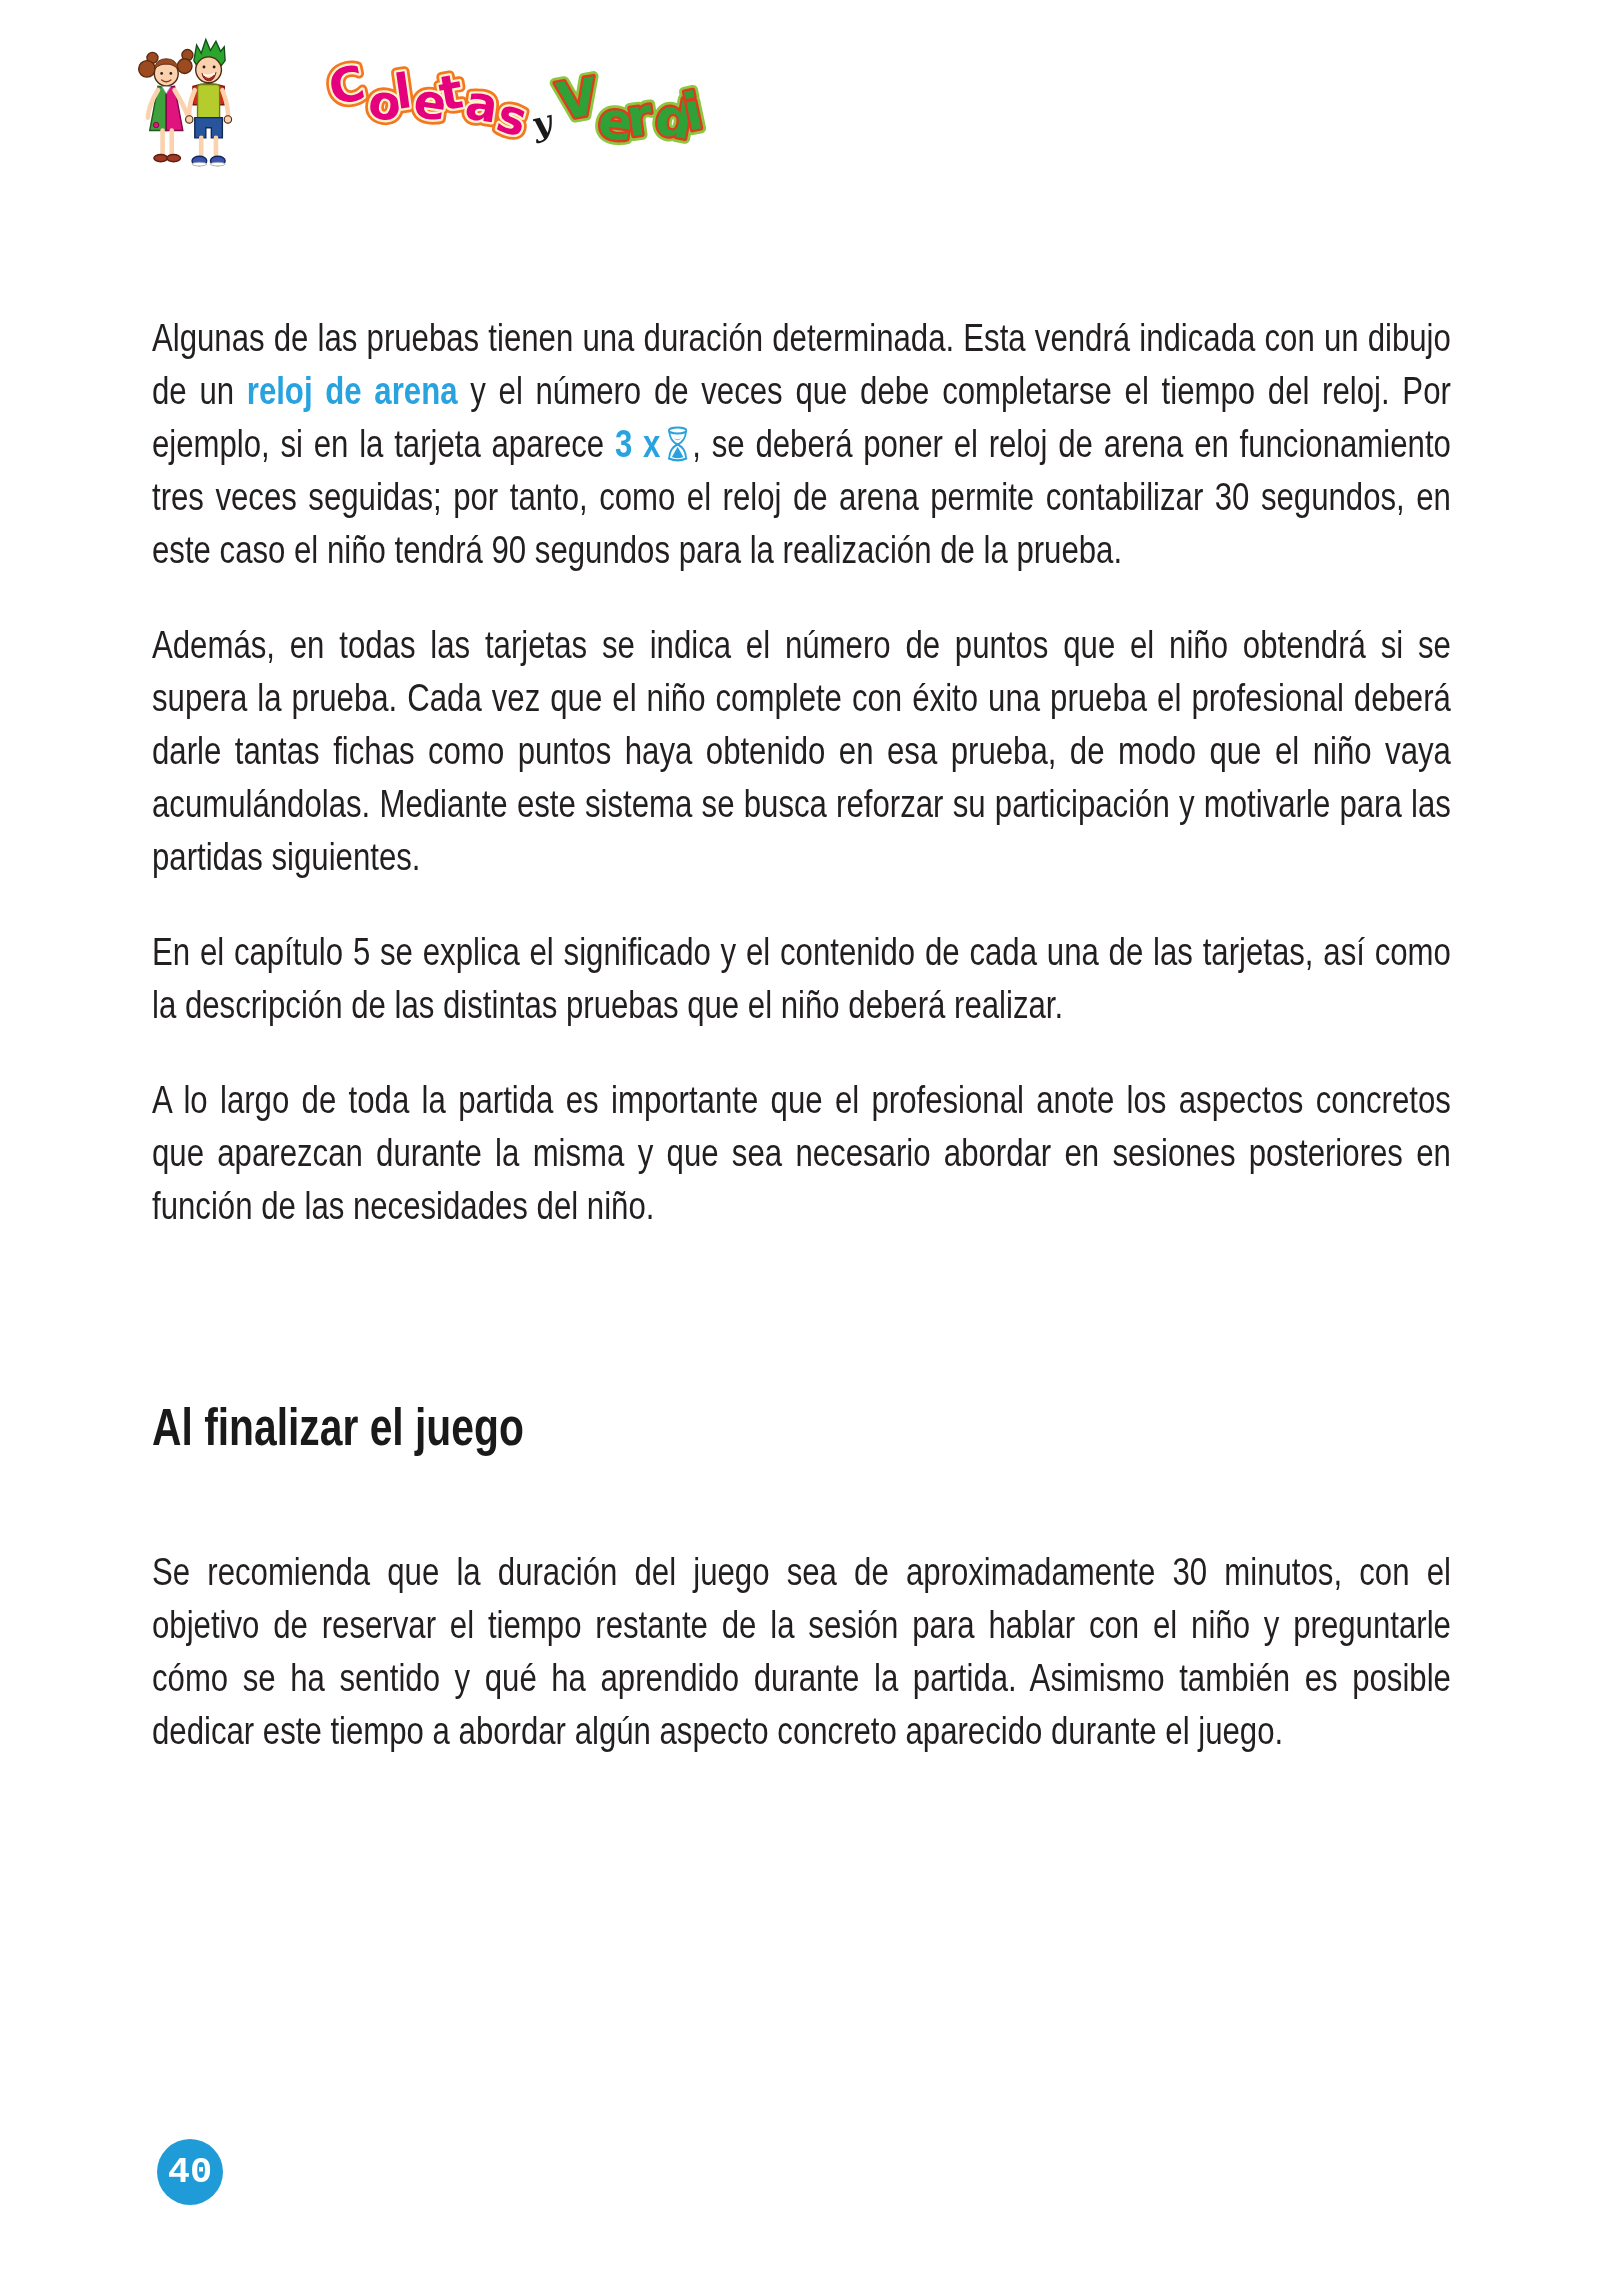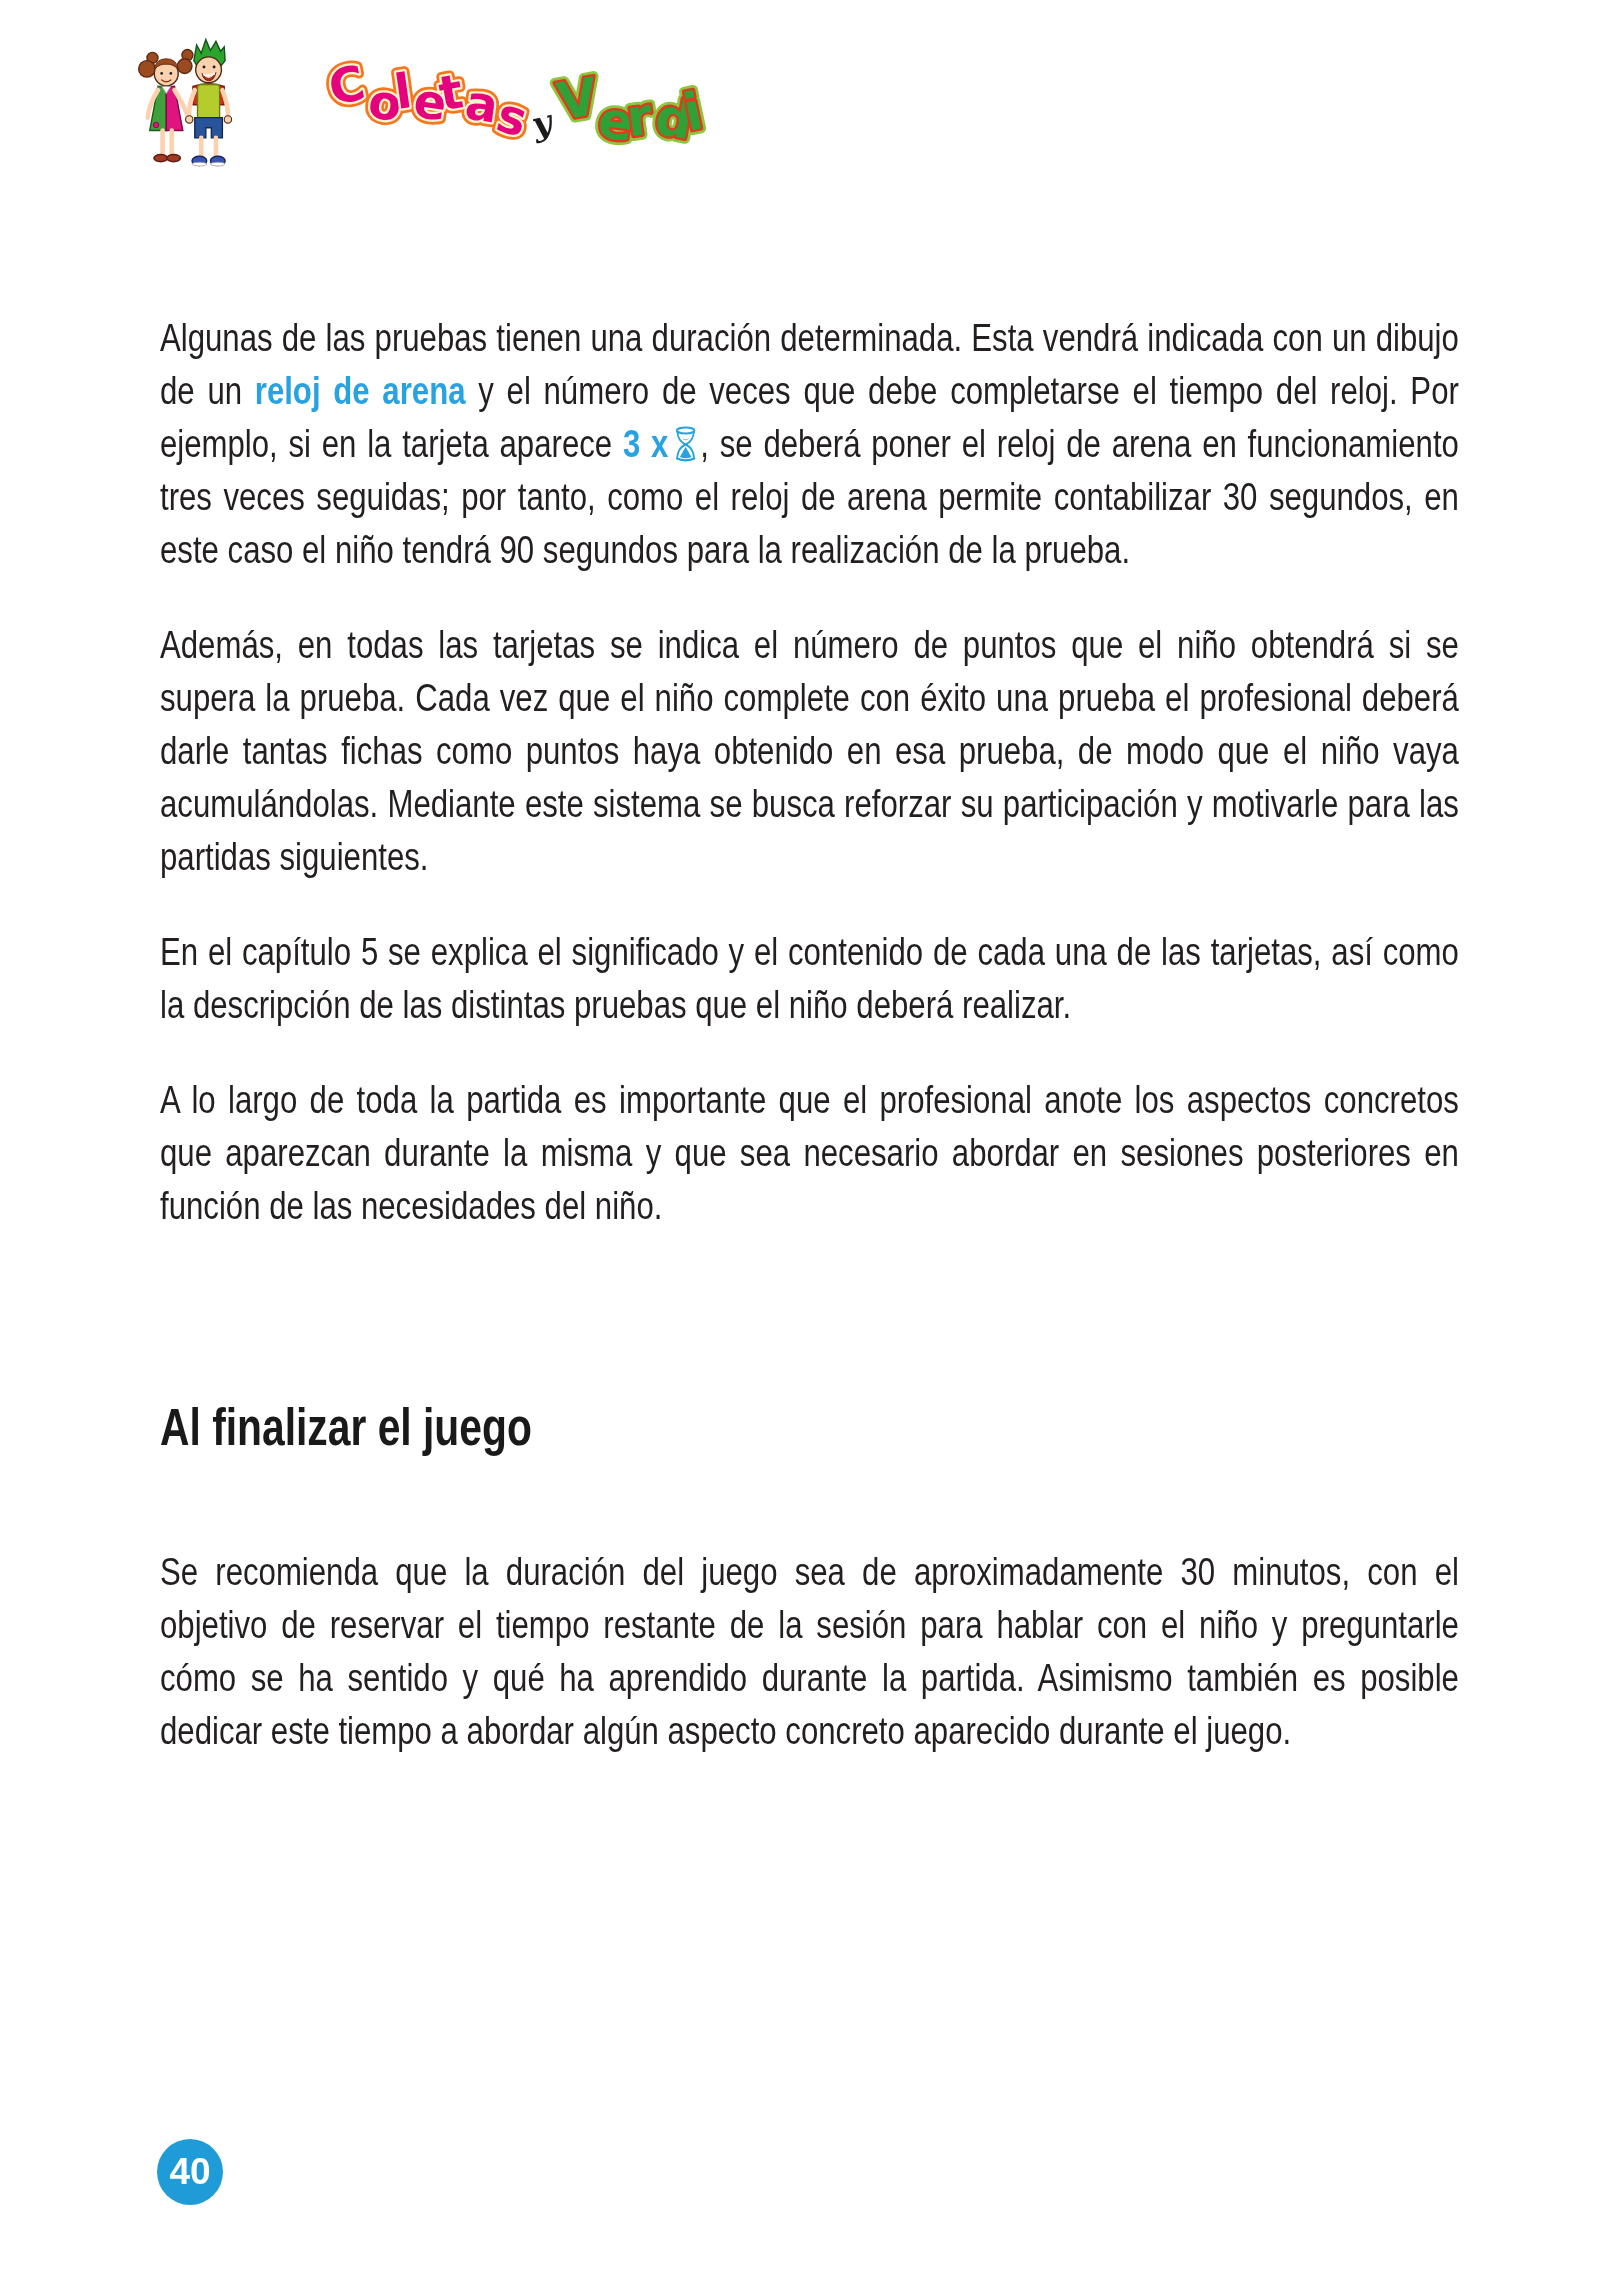--- a/index.html
+++ b/index.html
@@ -16,21 +16,21 @@
   .logo-svg{position:absolute;left:325px;top:41px;width:406px;height:114px;}
   .logo-word{font-family:"DejaVu Sans",sans-serif;font-weight:800;letter-spacing:-2px;stroke-linejoin:round;stroke-linecap:round;}
   .w1{font-size:52px;}
   .w2{font-size:56px;}
   .outer1{fill:none;stroke:#f4781f;stroke-width:11px;}
   .inner1{fill:#e5007d;stroke:#fff3cc;stroke-width:5px;paint-order:stroke;}
   .outer2{fill:none;stroke:#8dc63f;stroke-width:11px;}
   .inner2{fill:#2fa136;stroke:#e03a1e;stroke-width:5px;paint-order:stroke;}
   .logo-conj{font-family:"DejaVu Serif",serif;font-style:italic;font-weight:700;font-size:36px;fill:#1a1a1a;}
   
-  .content{position:absolute;left:160px;top:312px;width:1299px;}
+  .content{position:absolute;left:152px;top:312px;width:1299px;}
   .para{
     width:1584px;
     transform:scaleX(0.82);
     transform-origin:0 0;
     font-size:38px;line-height:53px;
     text-align:justify;
     hyphens:manual;-webkit-hyphens:manual;
     margin:0;
   }
   .para+.para{margin-top:42px;}
@@ -43,21 +43,21 @@
     letter-spacing:0;
   }
   .p5{margin-top:88px;}
   .accent{color:#29a3df;font-weight:700;}
   .hourglass{display:inline-block;vertical-align:-8.3px;margin:0 3.7px 0 7.4px;}
   
   .page-badge{
     position:absolute;left:157px;top:2139px;width:66px;height:66px;
     background:#1f9cd8;border-radius:50%;
     display:flex;align-items:center;justify-content:center;
-    font-family:Liberation Sans, sans-serif;font-weight:700;font-size:37px;color:#ffffff;
+    font-family:Liberation Mono, monospace;font-weight:700;font-size:37px;color:#ffffff;
   }
 </style>
 </head>
 <body>
 
 <div class="page">
 
   <svg class="children-svg" viewBox="0 0 110 150" aria-hidden="true">
 
     <g>

